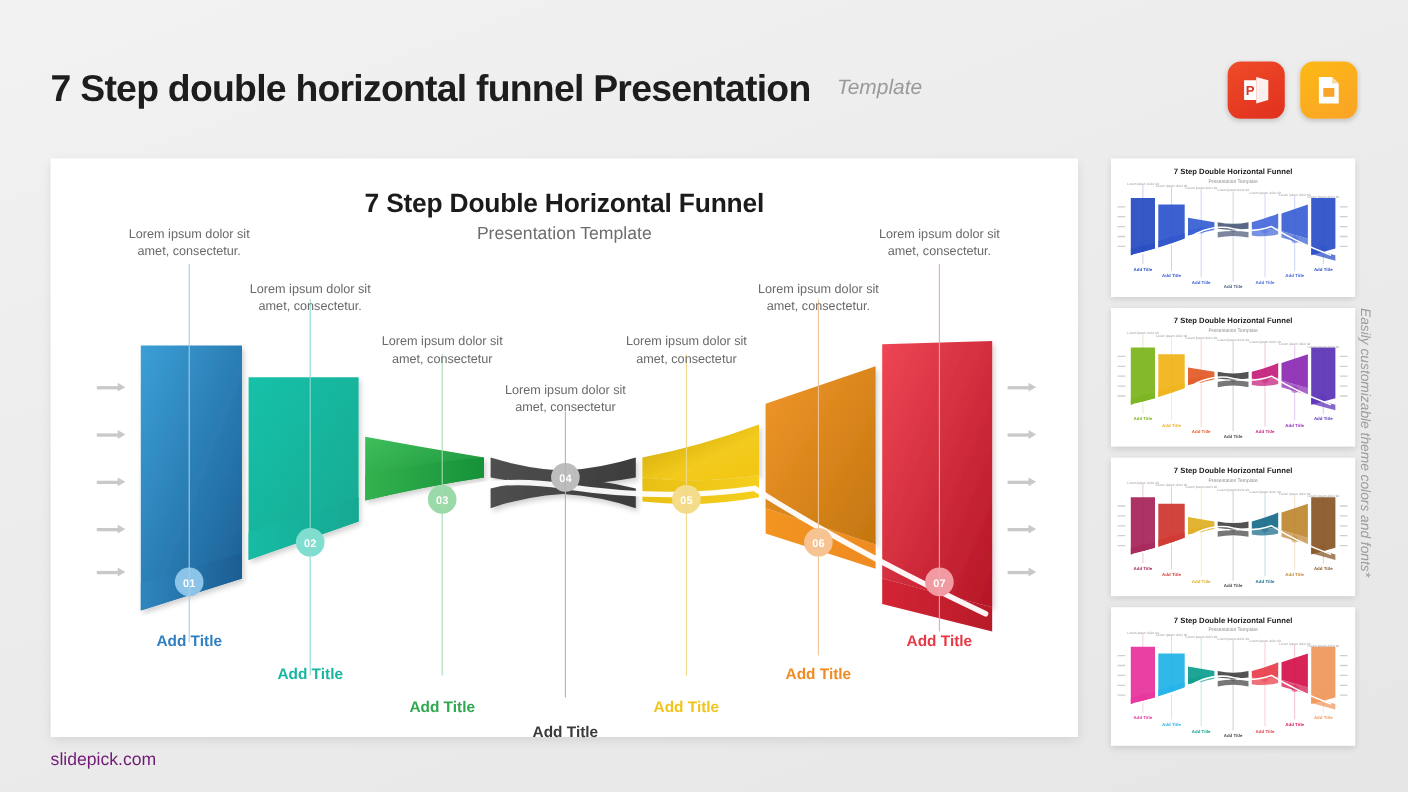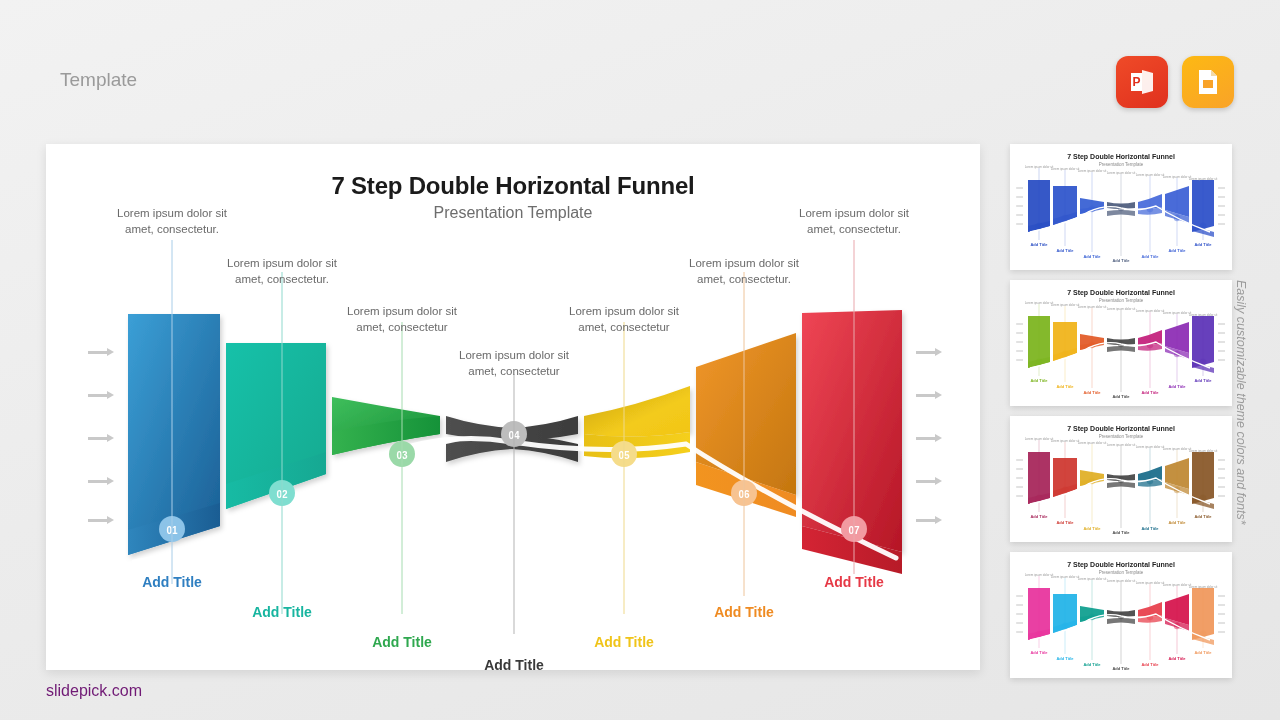--- a/index.html
+++ b/index.html
@@ -13,21 +13,21 @@
   
   #header {
     position: absolute; left: 46px; top: 52px; right: 40px; height: 58px;
     display: flex; align-items: center;
   }
   #page-title {
     font-size: 34px; font-weight: bold; color: #1d1d1d; letter-spacing: -0.7px;
     white-space: nowrap;
   }
   #page-subtitle {
-    font-size: 19px; color: #9a9a9a; margin-left: 14px; padding-bottom: 2px;
+    font-size: 19px; color: #9a9a9a; margin-left: 24px; padding-bottom: 2px; font-style: italic;
   }
   #format-icons {
     position: absolute; right: 46px; top: 56px;
     display: flex; gap: 14px; align-items: center;
   }
   .fmt-icon {
     width: 52px; height: 52px; border-radius: 12px;
     display: flex; align-items: center; justify-content: center;
     box-shadow: 0 2px 5px rgba(0,0,0,.18);
   }
@@ -102,20 +102,21 @@
     position: absolute; left: 1248px; top: 280px;
     font-size: 12.5px; color: #9b9b9b; font-style: italic;
     transform: rotate(90deg); transform-origin: left top;
     white-space: nowrap;
   }
 </style>
 </head>
 <body>
 
 <div id="header">
+  <span id="page-title">7 Step double horizontal funnel Presentation</span>
   <span id="page-subtitle">Template</span>
 </div>
 
 <div id="format-icons">
   <div class="fmt-icon fmt-ppt">
     <svg width="30" height="30" viewBox="0 0 30 30">
       <path d="M4 6 h11 v18 H4 z" fill="#fff"></path>
       <path d="M15 3 L26 6 v18 l-11 3 z" fill="#fff" opacity="0.92"></path>
       <text x="9.5" y="19" font-family="Liberation Sans, sans-serif" font-size="12" font-weight="bold" fill="#e0301e" text-anchor="middle">P</text>
     </svg>

